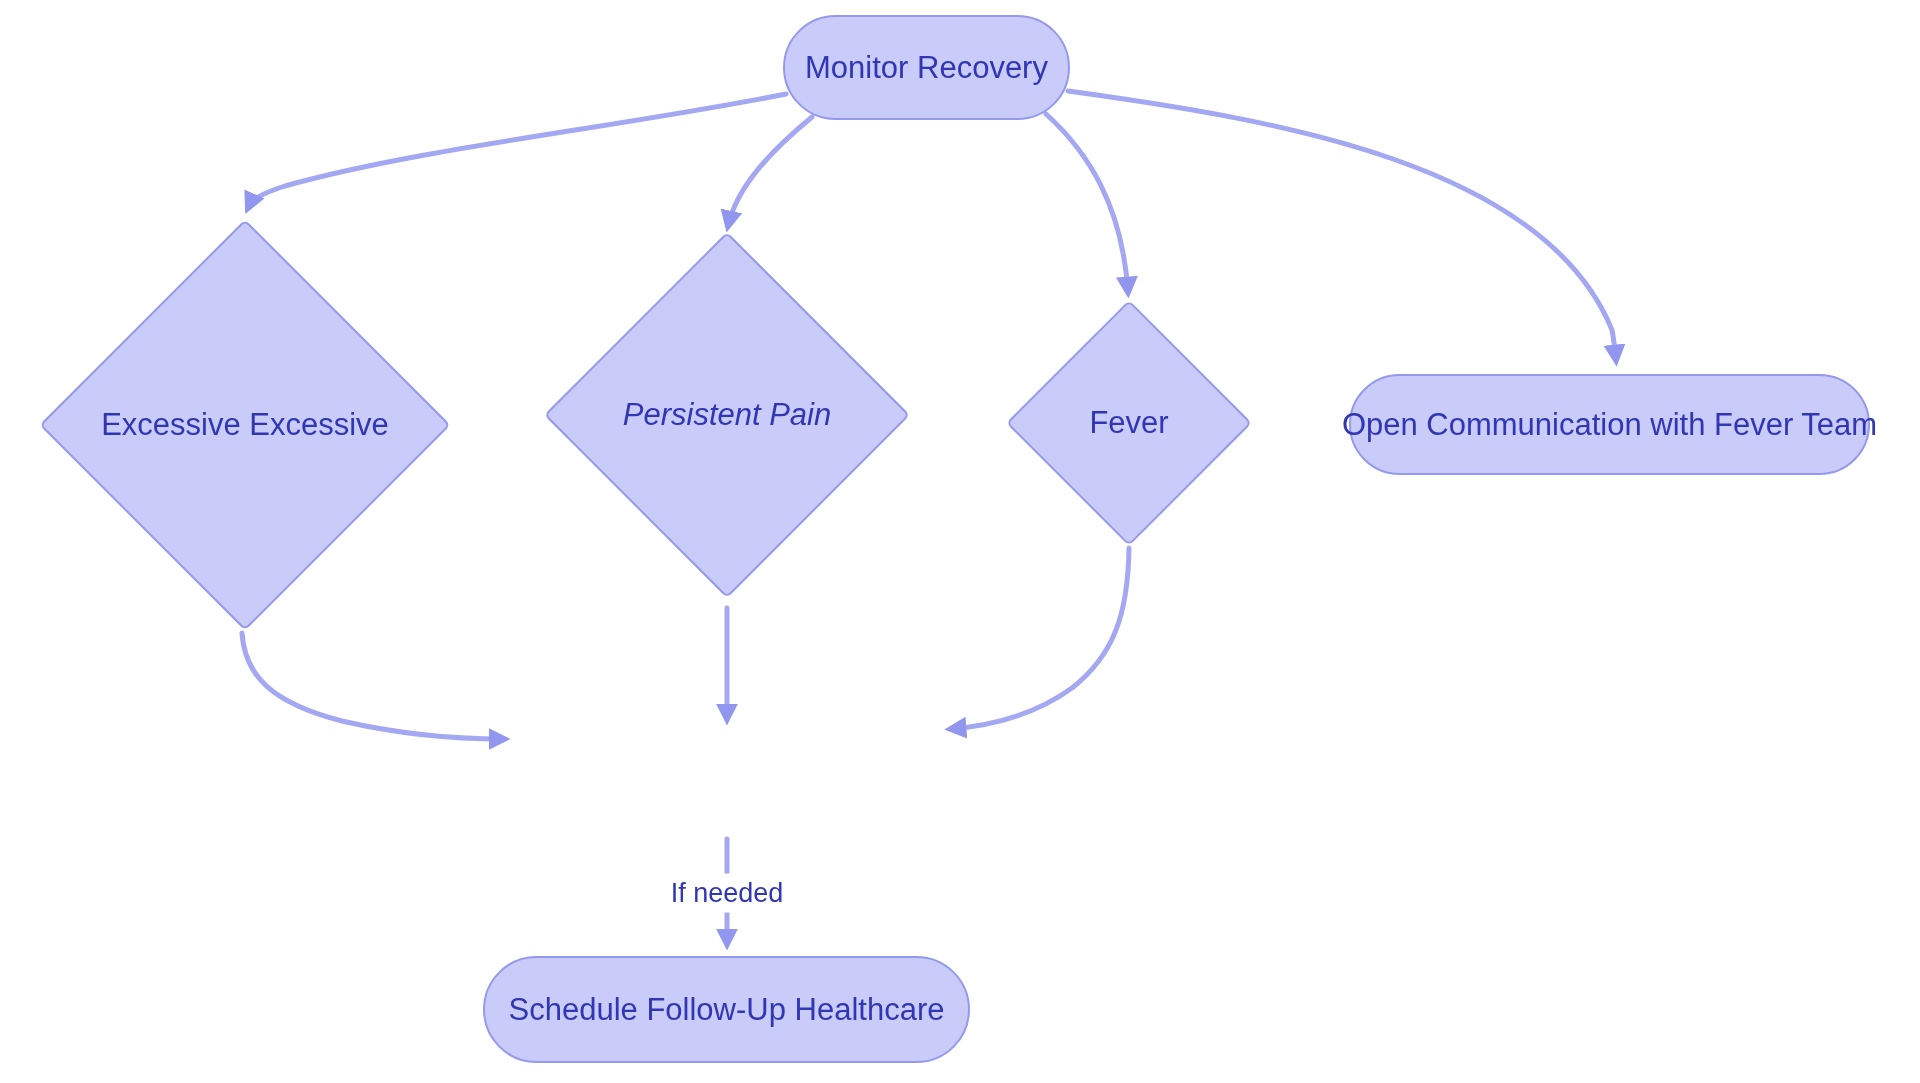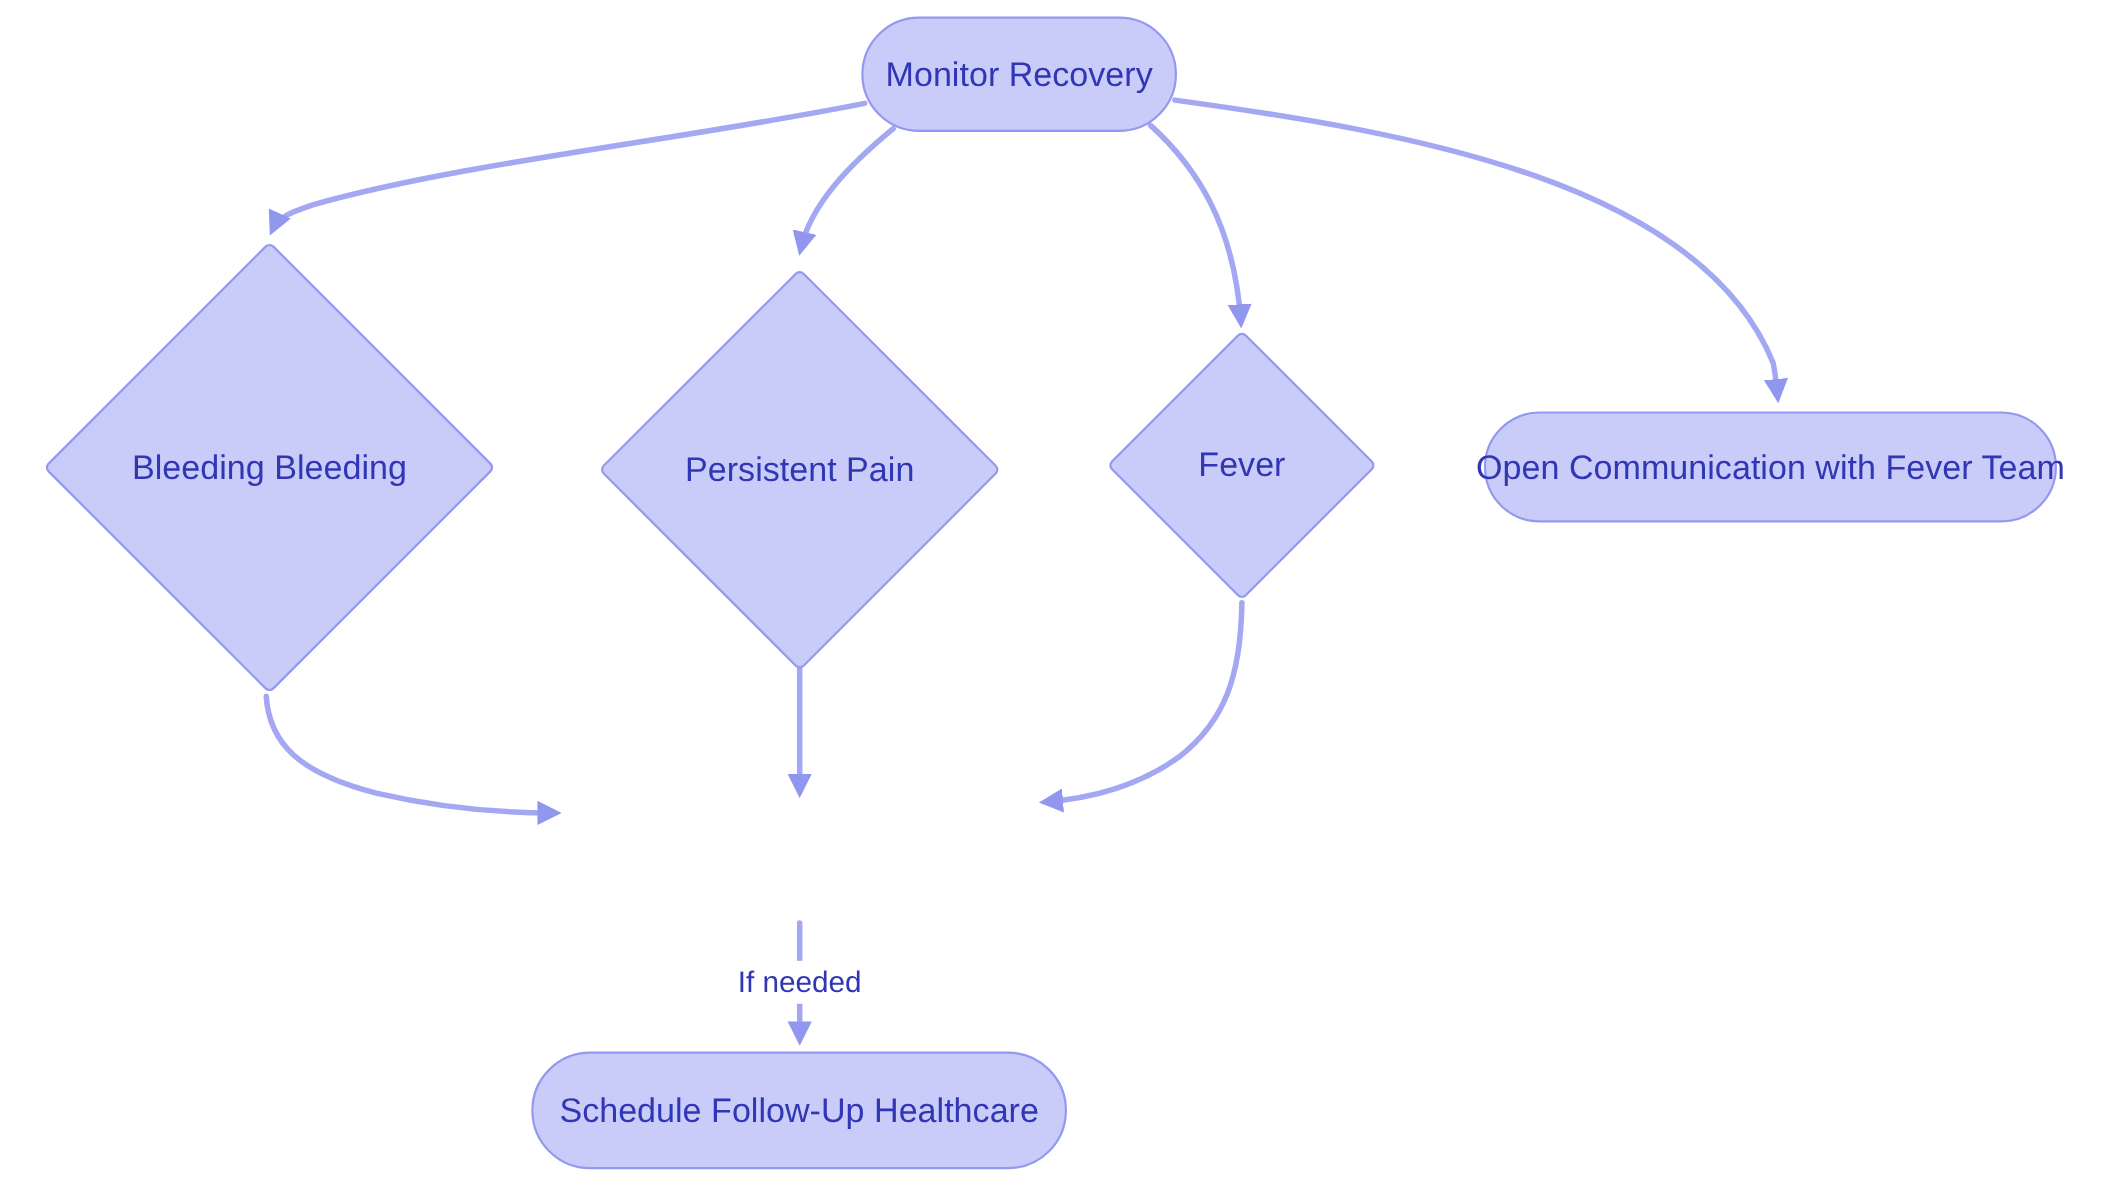--- a/index.html
+++ b/index.html
@@ -95,24 +95,24 @@
     <path class="edge" marker-end="url(#arrowhead)" d="M 242 633 C 245 676, 272 703, 342 721 C 398 734, 458 739, 504 739"></path>
     <path class="edge" marker-end="url(#arrowhead)" d="M 727 608 L 727 719"></path>
     <path class="edge" marker-end="url(#arrowhead)" d="M 1129 548 C 1128 614, 1114 655, 1072 688 C 1032 717, 988 726, 951 729"></path>
     <path class="edge" marker-end="url(#arrowhead)" d="M 727 839 L 727 944"></path>
   </svg>
 
   <div class="node pill" style="left:783px; top:15px; width:287px; height:105px; border-radius:53px;">Monitor Recovery</div>
 
   <div class="diamond-wrap" style="left:39px; top:219px; width:412px; height:412px;">
     <div class="diamond-shape" style="width:291px; height:291px;"></div>
-    <div class="diamond-label">Bleeding Bleeding</div>
+    <div class="diamond-label">Excessive Excessive</div>
   </div>
 
-  <div class="diamond-wrap" style="left:544px; top:244px; width:366px; height:366px;">
+  <div class="diamond-wrap" style="left:544px; top:232px; width:366px; height:366px;font-style:italic;">
     <div class="diamond-shape" style="width:259px; height:259px;"></div>
     <div class="diamond-label">Persistent Pain</div>
   </div>
 
   <div class="diamond-wrap" style="left:1006px; top:300px; width:246px; height:246px;">
     <div class="diamond-shape" style="width:174px; height:174px;"></div>
     <div class="diamond-label">Fever</div>
   </div>
 
   <div class="node pill" style="left:1349px; top:374px; width:521px; height:101px; border-radius:51px;">Open Communication with Fever Team</div>

